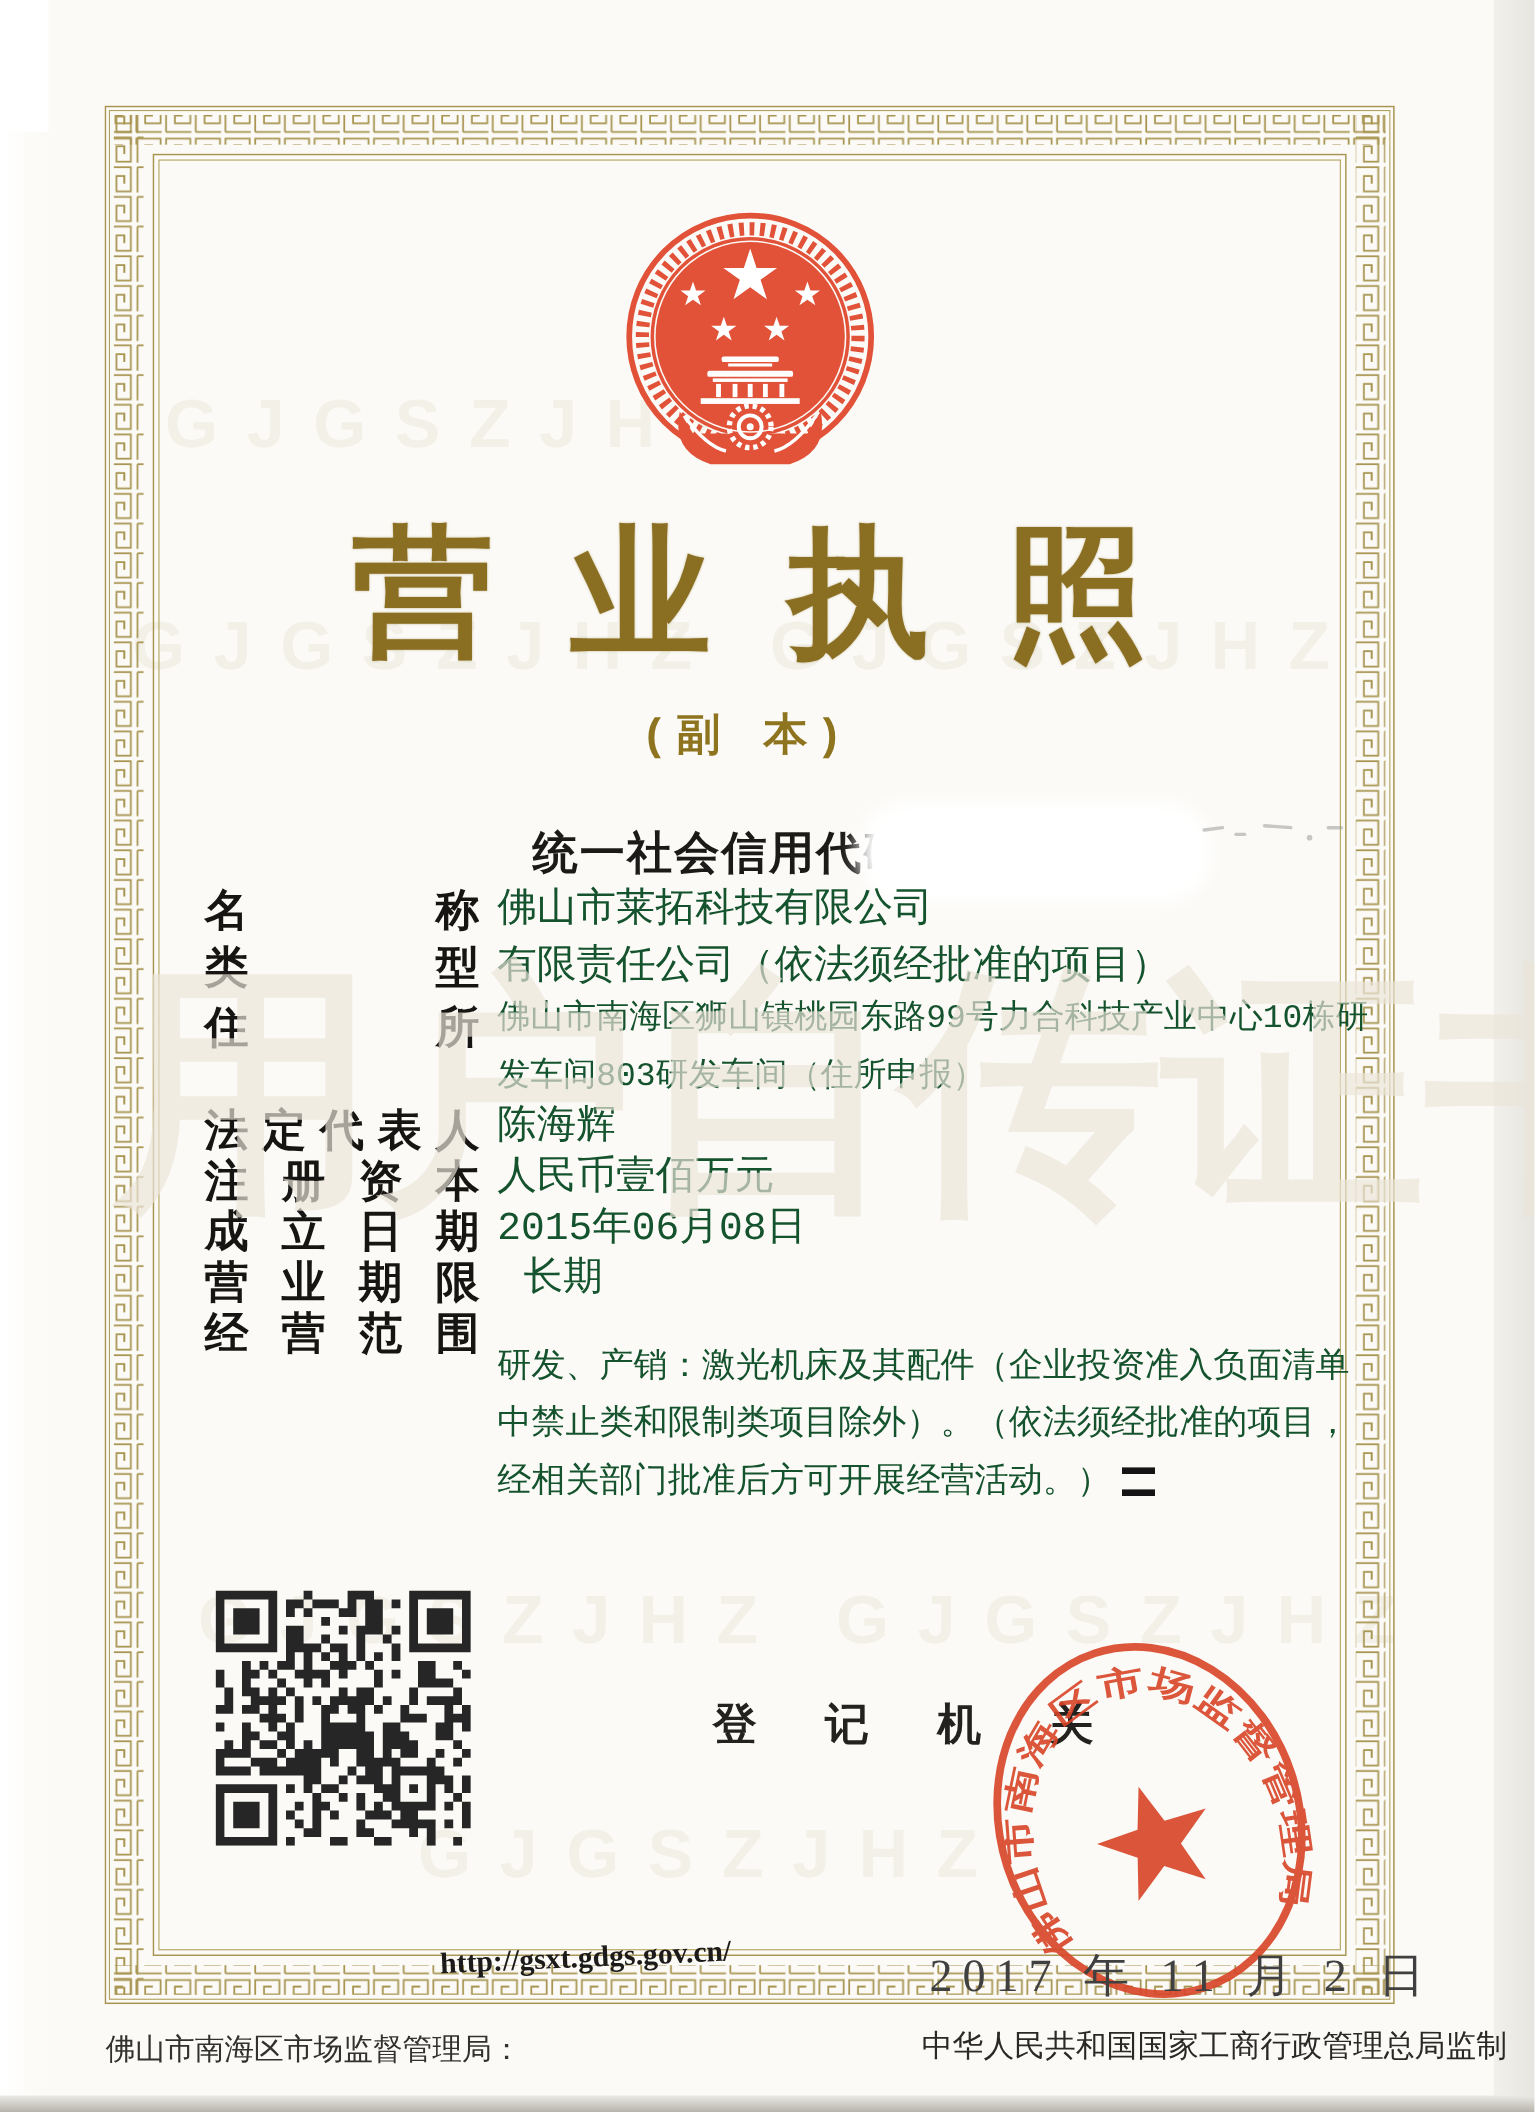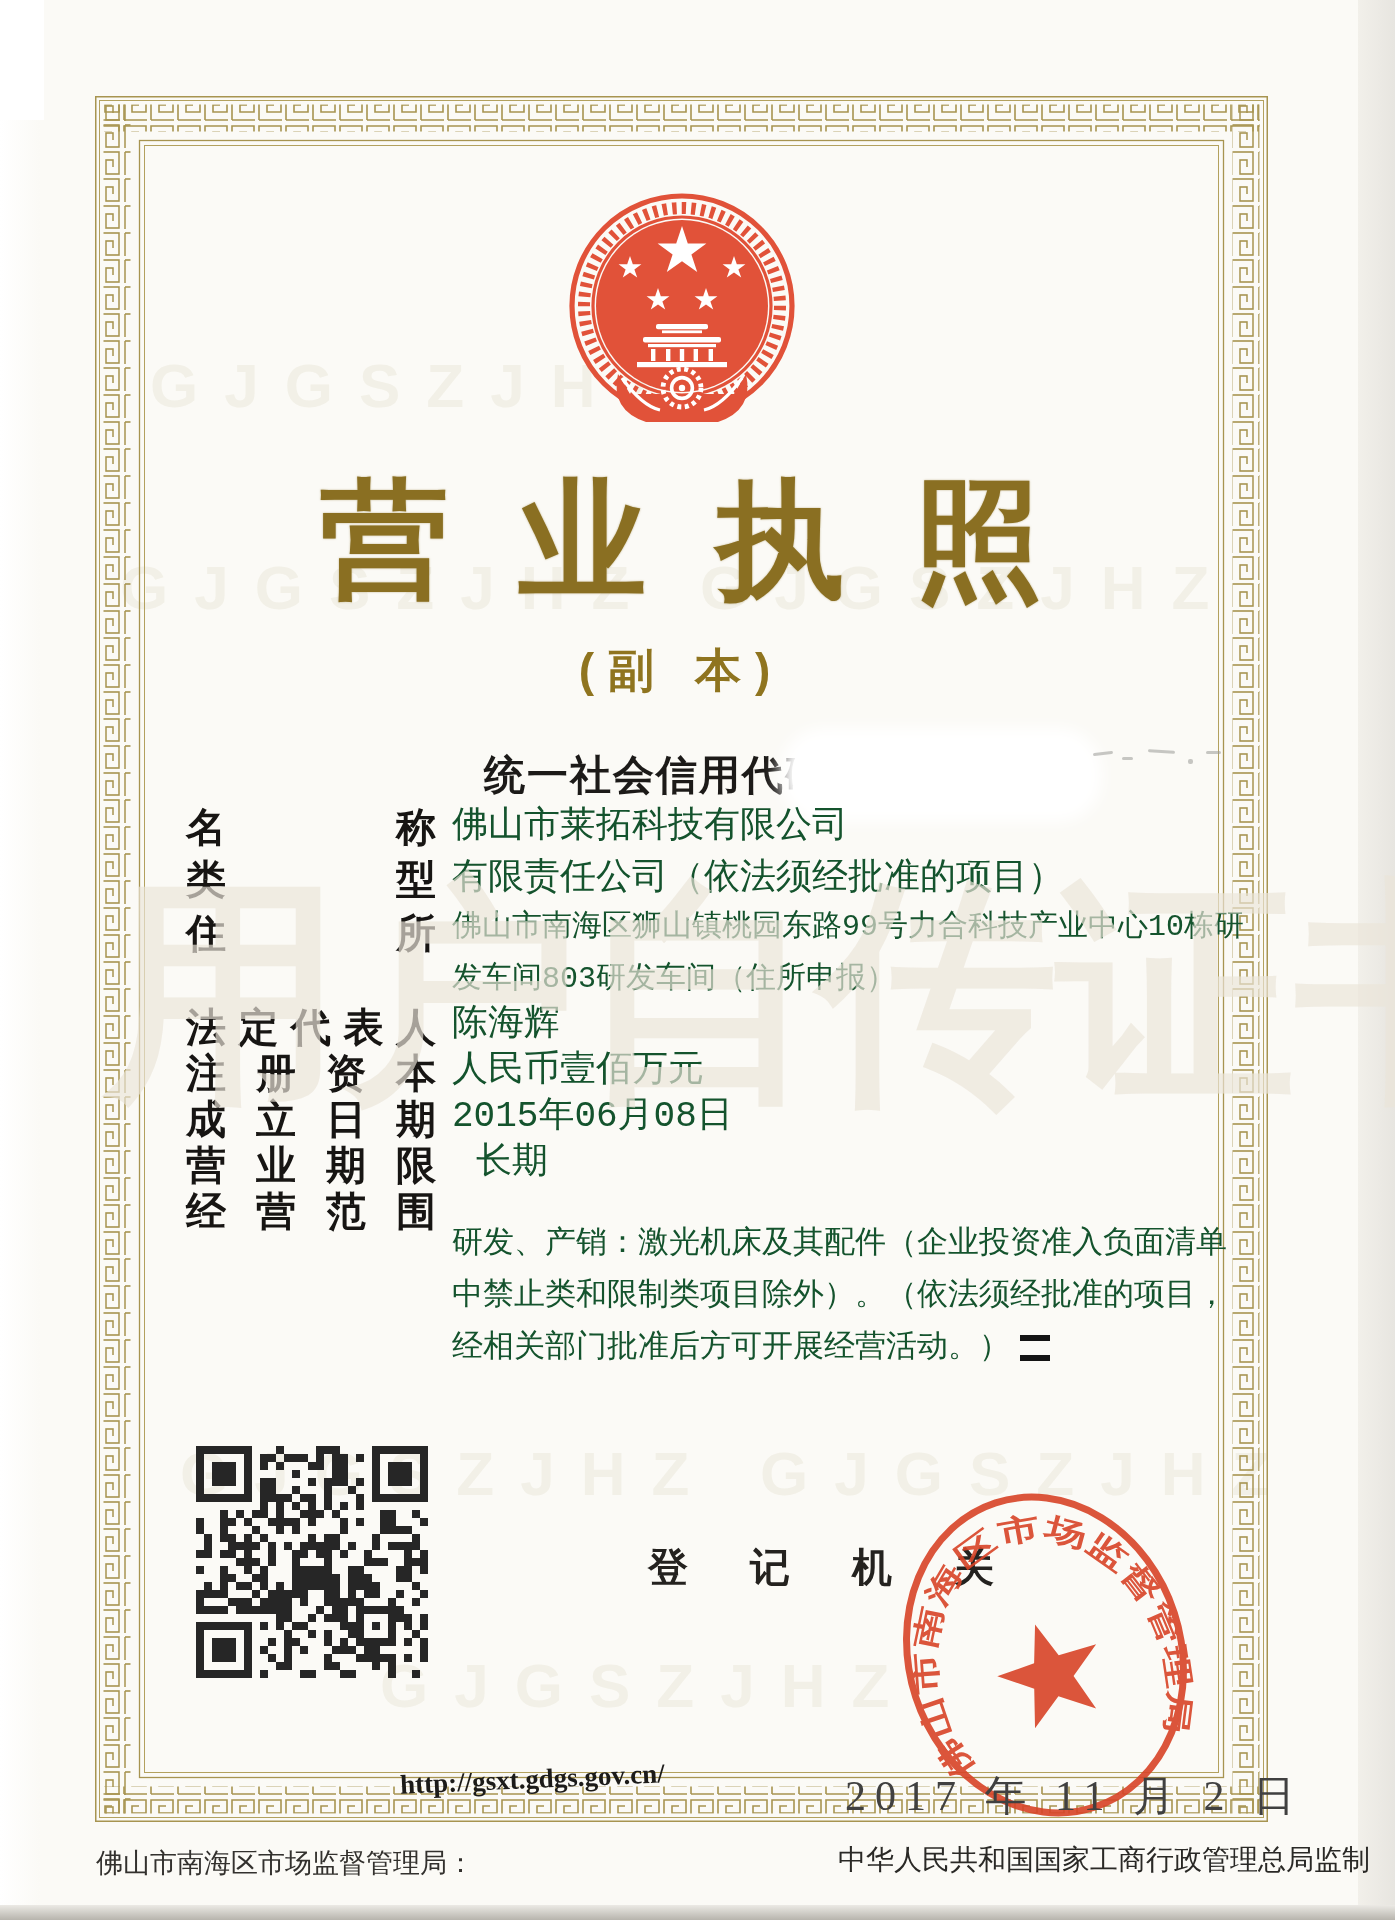--- a/index.html
+++ b/index.html
@@ -22,21 +22,21 @@
     color:rgba(197,186,148,0.15);white-space:nowrap;}
   
   .frame-svg{left:95px;top:96px;}
   
   .emblem{left:566px;top:190px;}
   
   .title-row{left:95px;top:470px;width:1173px;display:flex;justify-content:center;gap:70px;}
   .title-char{font-size:128px;font-weight:900;color:#8a6f22;line-height:1.1;
     text-shadow:0 0 2px rgba(138,111,34,.55);}
   .subtitle{left:95px;top:640px;width:1173px;text-align:center;
-    font-size:46px;font-weight:800;color:#8f741f;letter-spacing:14px;}
+    font-size:40px;font-weight:800;color:#8f741f;letter-spacing:14px;}
   .copy-no{left:796px;top:736px;font-size:37px;color:#2b2a28;
     font-family:"Liberation Serif","DejaVu Serif",serif;}
   
   .code-label{left:484px;top:748px;font-size:41px;font-weight:800;color:#1c1a18;letter-spacing:2px;}
   .code-blur{left:792px;top:740px;width:298px;height:70px;background:#fff;border-radius:32px;
     box-shadow:0 0 16px 12px #ffffff;}
   .smudge{background:#9a9a98;opacity:.55;border-radius:2px;}
   
   .flabel{left:186px;width:250px;font-size:40px;font-weight:800;color:#171513;
     display:flex;justify-content:space-between;}

